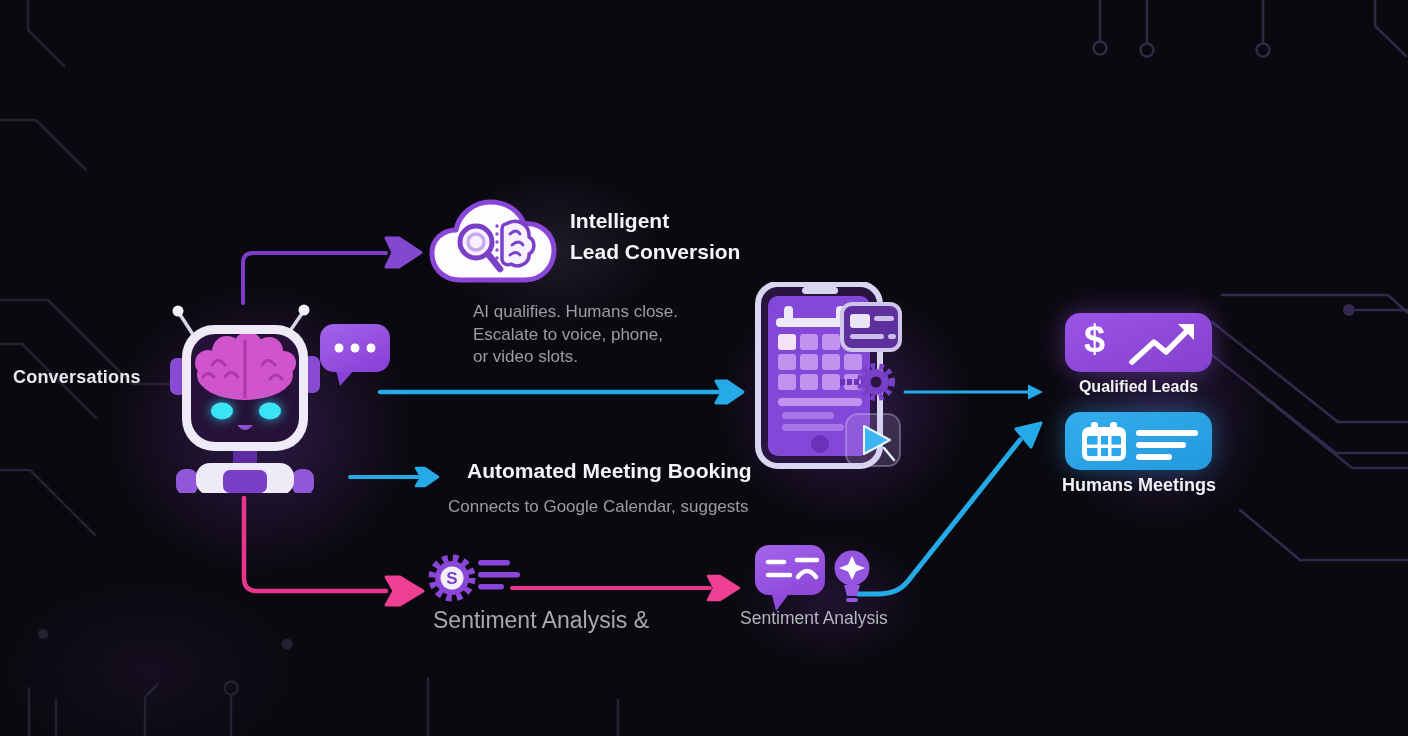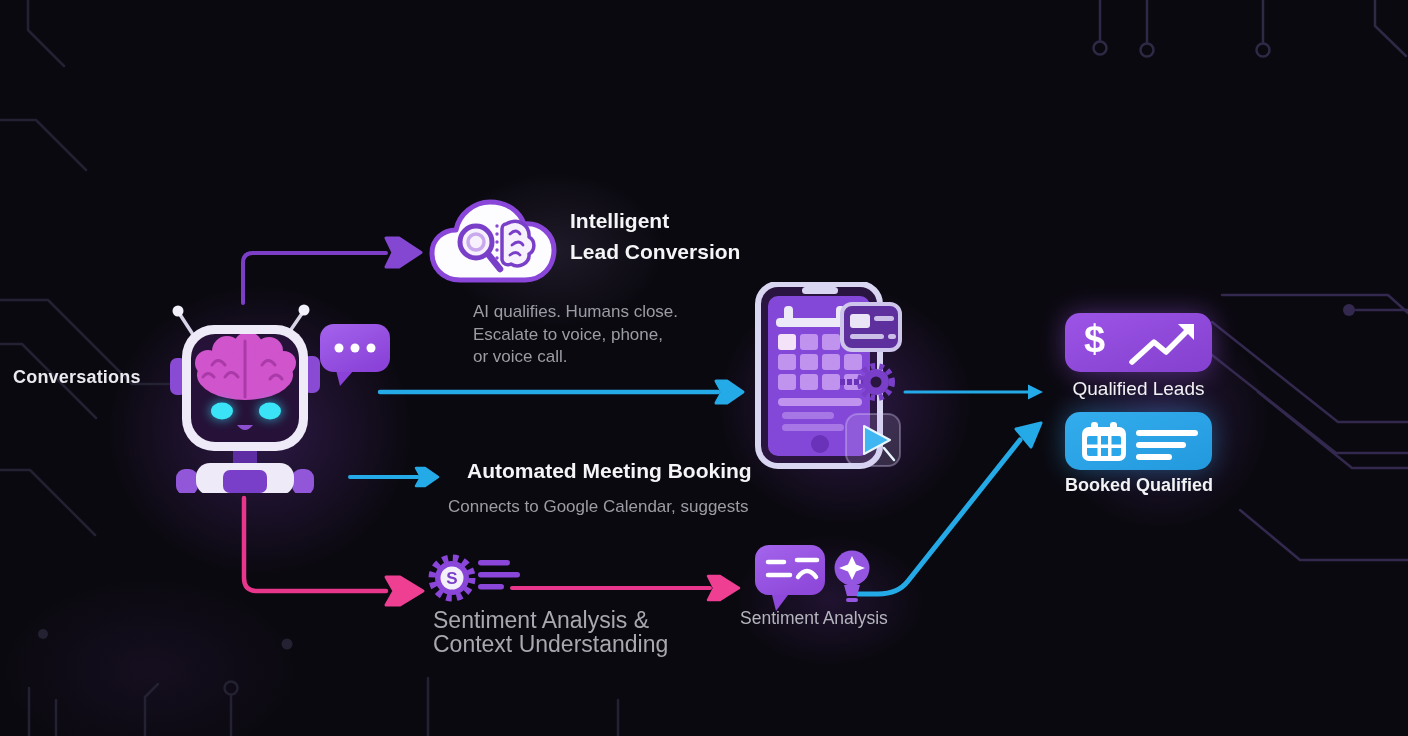--- a/index.html
+++ b/index.html
@@ -33,21 +33,21 @@
 
   .label-conversations{left:13px;top:367px;font-size:18px;font-weight:700;color:#e9e9ee;letter-spacing:0.2px;}
   .heading{font-weight:700;color:#f5f5f7;}
   .h-lead{left:570px;top:205px;font-size:21px;line-height:31px;}
   .h-amb{left:467px;top:459px;font-size:21px;}
   .desc{font-size:17px;color:#9c9ca4;}
   .d-lead{left:433px;top:301px;line-height:22.5px;margin-left:40px;}
   .d-amb{left:448px;top:495px;width:336px;line-height:23px;}
   .d-sent{left:433px;top:608px;font-size:23px;line-height:24px;color:#a8a8b0;}
   .d-const{left:740px;top:608px;font-size:17.5px;color:#b5b5bd;}
-  .lbl-qualified{left:1065px;top:378px;width:147px;text-align:center;font-size:19px;font-weight:400;color:#f2f2f5;}
+  .lbl-qualified{left:1065px;top:378px;width:147px;text-align:center;font-size:16px;font-weight:700;color:#f2f2f5;}
   .lbl-booked{left:1058px;top:475px;width:162px;text-align:center;font-size:18px;font-weight:700;color:#f2f2f5;}
 
   .box-qualified{left:1065px;top:313px;width:147px;height:59px;border-radius:15px;
     background:linear-gradient(160deg,#9c54e6,#8440cf);box-shadow:0 0 26px rgba(150,84,226,0.45);}
   .box-booked{left:1065px;top:412px;width:147px;height:58px;border-radius:15px;
     background:linear-gradient(160deg,#33adee,#2399dd);box-shadow:0 0 26px rgba(42,167,234,0.40);}
   .dollar-glyph{left:1084px;top:318px;font-size:38px;font-weight:700;color:#ffffff;z-index:4;}
 </style>
 </head>
 <body>
@@ -228,21 +228,21 @@
     </g>
   </svg>
 
   <div class="abs txt heading h-lead">
     <div>Intelligent</div>
     <div>Lead Conversion</div>
   </div>
   <div class="abs txt desc d-lead">
     <div>AI qualifies. Humans close.</div>
     <div>Escalate to voice, phone,</div>
-    <div>or voice call.</div>
+    <div>or video slots.</div>
   </div>
 
   <svg class="abs node" style="left:748px;top:282px;" width="168" height="192" viewBox="0 0 168 192" fill="none">
     <rect x="10" y="2" width="122" height="182" rx="20" fill="#2a1540" stroke="#d9d6f2" stroke-width="6"></rect>
     <rect x="20" y="14" width="102" height="160" rx="10" fill="#8448d8"></rect>
     <rect x="54" y="5" width="36" height="7" rx="3.5" fill="#d9d6f2"></rect>
 
     <rect x="36" y="24" width="9" height="16" rx="4" fill="#ece9f8"></rect>
     <rect x="88" y="24" width="9" height="16" rx="4" fill="#ece9f8"></rect>
     <rect x="28" y="36" width="88" height="9" rx="4" fill="#ece9f8"></rect>
@@ -297,21 +297,20 @@
     <circle cx="26" cy="28" r="20" stroke="#8a46d8" stroke-width="7" stroke-dasharray="5.5 5" fill="none"></circle>
     <circle cx="26" cy="28" r="17" fill="#8a46d8"></circle>
     <circle cx="26" cy="28" r="11.5" fill="#f4f0fa"></circle>
     <text x="26" y="34" text-anchor="middle" font-family="Liberation Sans, sans-serif" font-size="17" font-weight="700" fill="#7a3fc8">S</text>
     <rect x="52" y="10" width="32" height="5.5" rx="2.75" fill="#8a46d8"></rect>
     <rect x="52" y="22" width="42" height="5.5" rx="2.75" fill="#8a46d8"></rect>
     <rect x="52" y="34" width="26" height="5.5" rx="2.75" fill="#8a46d8"></rect>
   </svg>
   <div class="abs txt d-sent desc">
     <div>Sentiment Analysis &amp;</div>
-    <div>Context Understanding</div>
   </div>
 
   <svg class="abs node" style="left:755px;top:545px;" width="75" height="70" viewBox="0 0 75 70" fill="none">
     <defs>
         <linearGradient id="caGrad" x1="0" y1="0" x2="0.6" y2="1">
       <stop offset="0" stop-color="#a465ec"></stop>
           <stop offset="1" stop-color="#8e48da"></stop>
         </linearGradient>
       </defs>
     <polygon points="16,46 36,46 21,66" fill="#8e48da"></polygon>
@@ -347,15 +346,15 @@
     <rect x="7" y="14" width="34" height="20" rx="2" fill="#2aa7ea"></rect>
     <rect x="17.5" y="14" width="3.5" height="20" fill="#ffffff"></rect>
     <rect x="28" y="14" width="3.5" height="20" fill="#ffffff"></rect>
     <rect x="7" y="22.5" width="34" height="3.5" fill="#ffffff"></rect>
   </svg>
   <svg class="abs node" style="left:1136px;top:428px;" width="66" height="36" viewBox="0 0 66 36" fill="none">
     <rect x="0" y="2" width="62" height="6" rx="3" fill="#ffffff"></rect>
     <rect x="0" y="14" width="50" height="6" rx="3" fill="#ffffff"></rect>
     <rect x="0" y="26" width="36" height="6" rx="3" fill="#ffffff"></rect>
   </svg>
-  <div class="abs txt lbl-booked">Booked Qualified</div>
+  <div class="abs txt lbl-booked">Humans Meetings</div>
 
 </div>
 
 </body></html>

